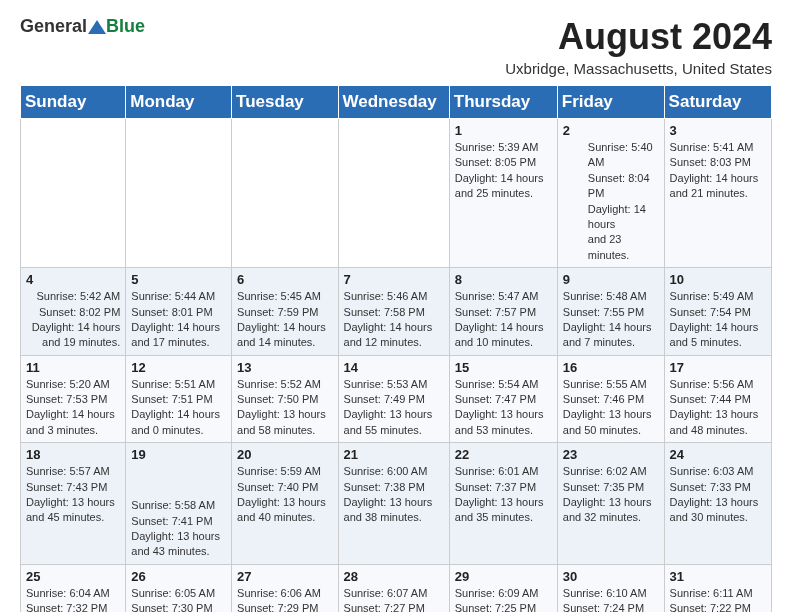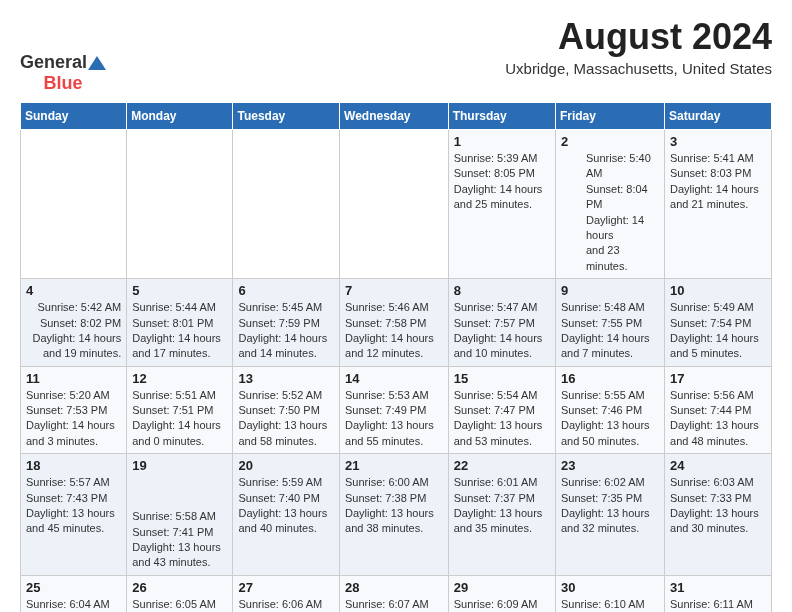--- a/index.html
+++ b/index.html
@@ -11,23 +11,22 @@
       padding: 16px 20px 16px 20px;
     }
     .header-area {
       display: flex;
       justify-content: space-between;
       align-items: flex-start;
       margin-bottom: 8px;
     }
     .logo {
       display: flex;
-      flex-direction: column;
+      flex-direction: row;
       align-items: center;
-      margin-top: 36px;
     }
     .title-area {
       text-align: right;
     }
     .main-title {
       font-size: 36px;
       font-weight: bold;
       color: #222;
     }
     .subtitle {
@@ -38,21 +37,21 @@
     .calendar {
       width: 100%;
       border-collapse: collapse;
       font-size: 11px;
     }
     .calendar thead th {
       background-color: #2a6db5;
       color: #fff;
       padding: 6px 4px;
       text-align: left;
-      font-size: 12px;
+      font-size: 17px;
       font-weight: bold;
       border: 1px solid #fff;
     }
     .calendar tbody td {
       border: 1px solid #ccc;
       vertical-align: top;
       padding: 4px 5px;
       width: 113px;
       min-height: 80px;
       background: #fff;
@@ -88,21 +87,21 @@
 
 <div class="header-area">
   <div class="logo">
     <div class="logo-row">
       <span style="font-size:18px;font-weight:bold;color:#333;">General</span>
       <svg width="18" height="18" viewBox="0 0 18 18" style="margin-left:1px;margin-top:0;">
         <polygon points="9,2 18,16 0,16" fill="#2a6db5"></polygon>
       </svg>
     </div>
     <div>
-      <span style="font-size:18px;font-weight:bold;color:#ef4444;">Blue</span>
+      <span style="font-size:18px;font-weight:bold;color:#15803d;">Blue</span>
     </div>
   </div>
   <div class="title-area">
     <div class="main-title">August 2024</div>
     <div class="subtitle">Uxbridge, Massachusetts, United States</div>
   </div>
 </div>
 
 <table class="calendar">
   <thead>

